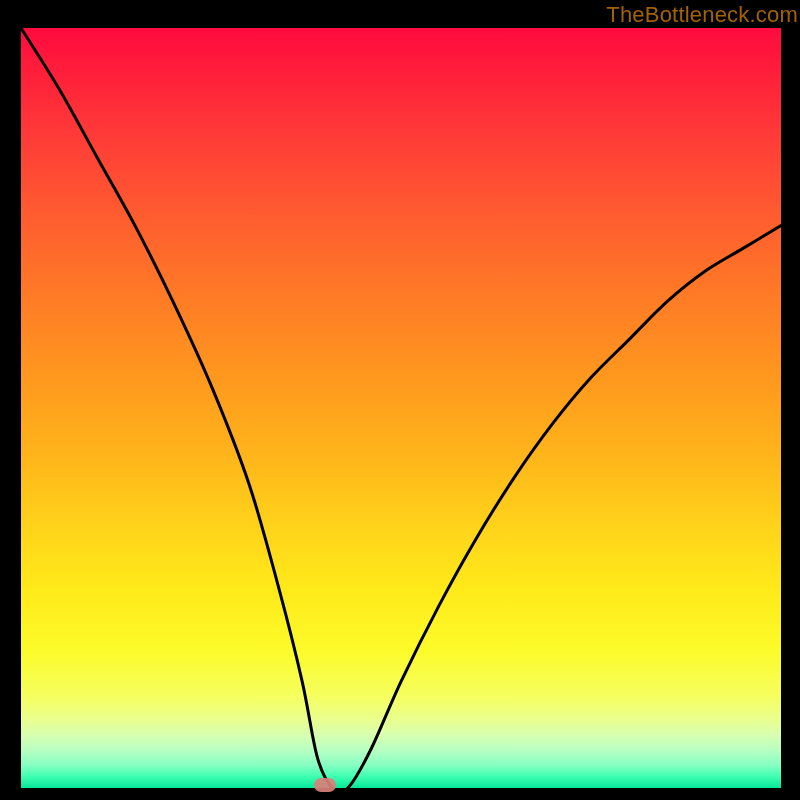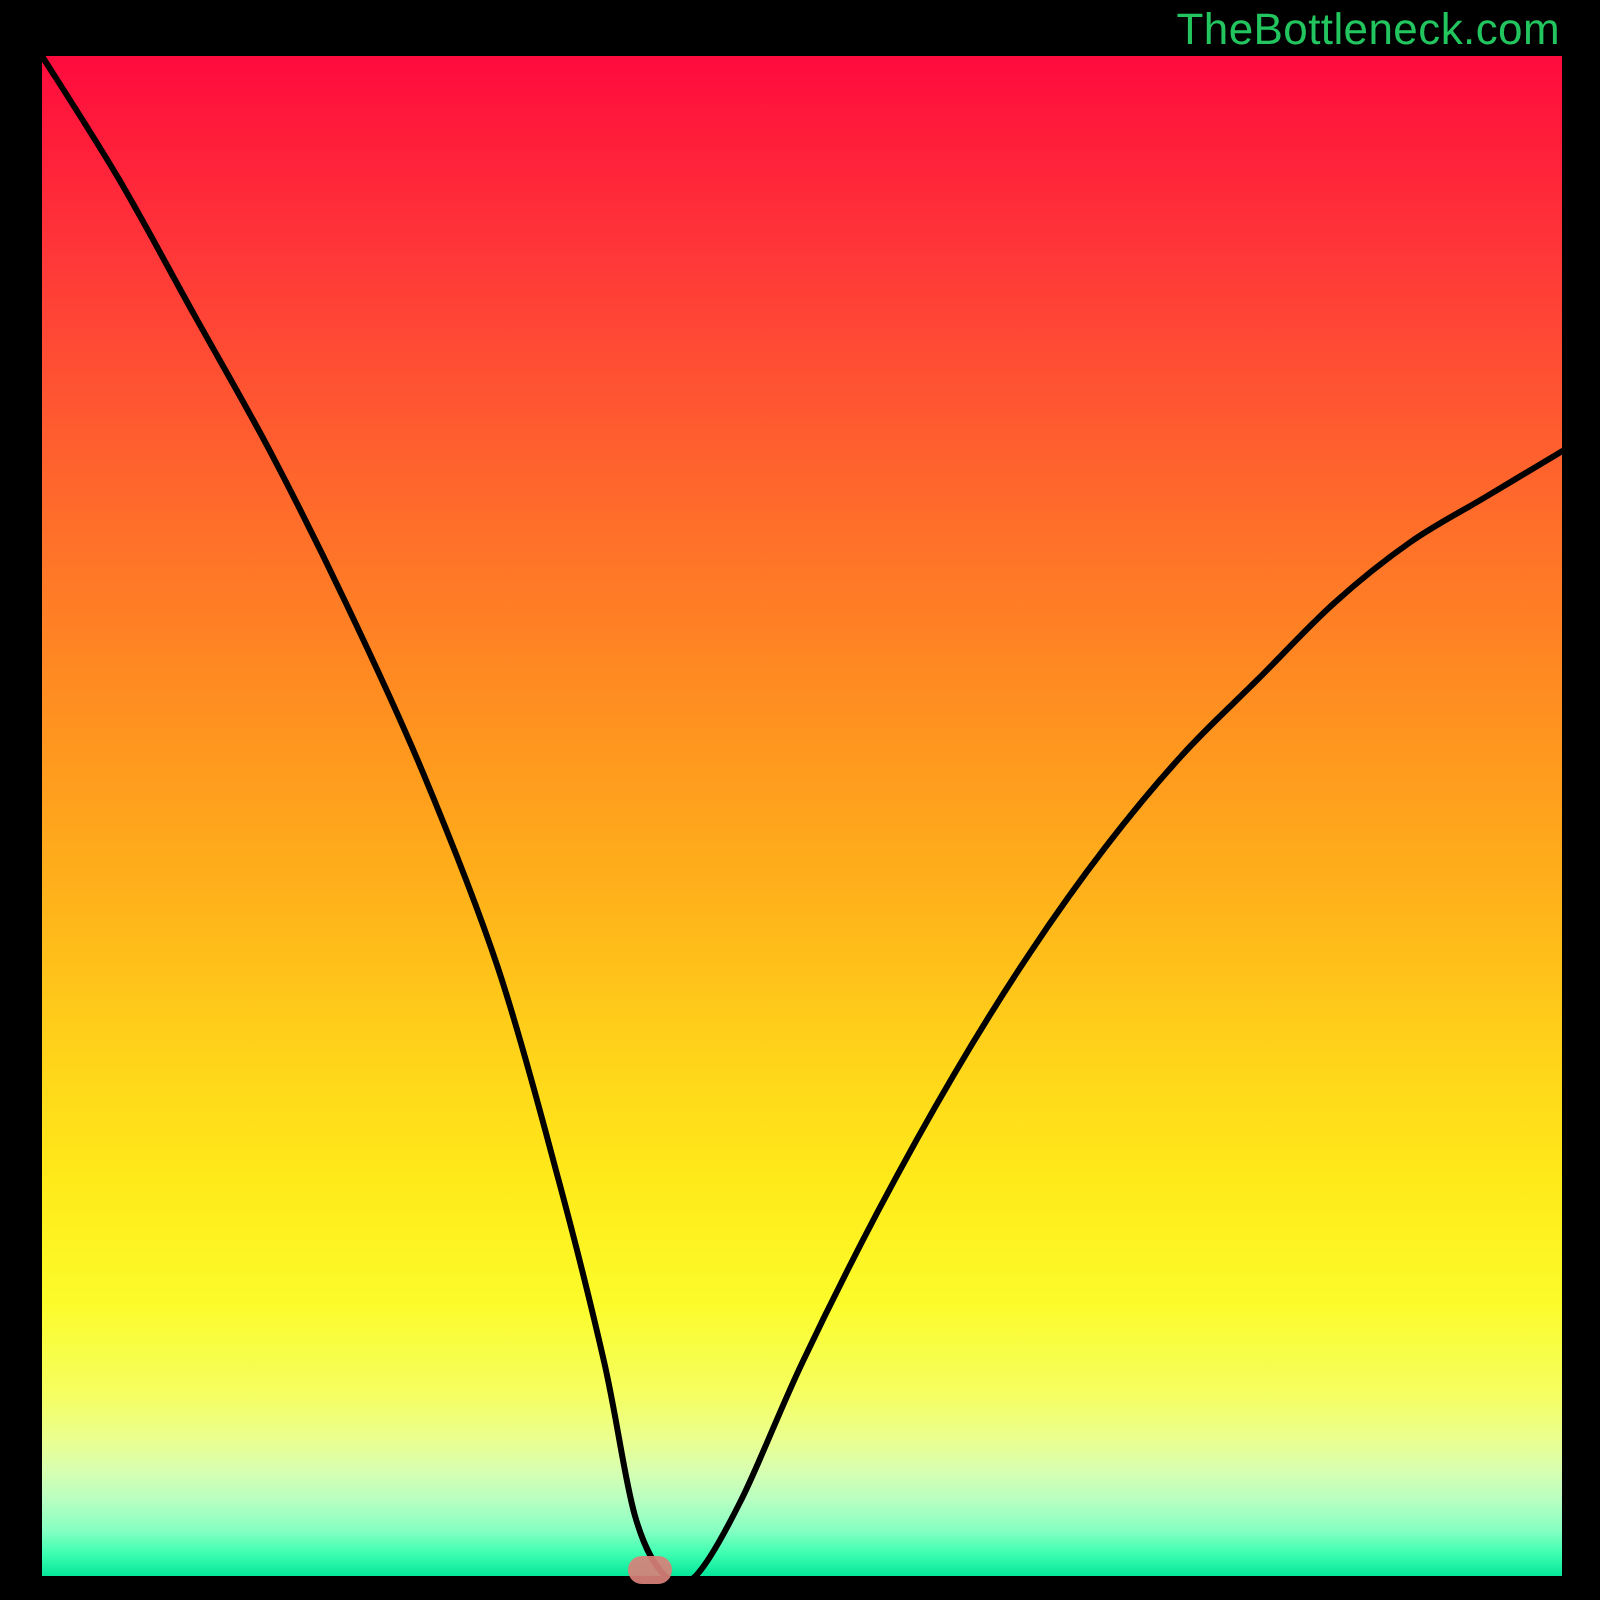--- a/index.html
+++ b/index.html
@@ -13,22 +13,22 @@
   }
   .frame {
     position: relative;
     width: 800px;
     height: 800px;
     background: #000;
   }
   .watermark {
     position: absolute;
     top: 2px;
-    right: 20px;
-    color: #22c55e;
+    right: 2px;
+    color: #a16207;
     font-size: 22px;
     font-weight: 500;
     letter-spacing: 0.2px;
   }
   .plot-area {
     position: absolute;
     left: 21px;
     top: 28px;
     width: 760px;
     height: 760px;

